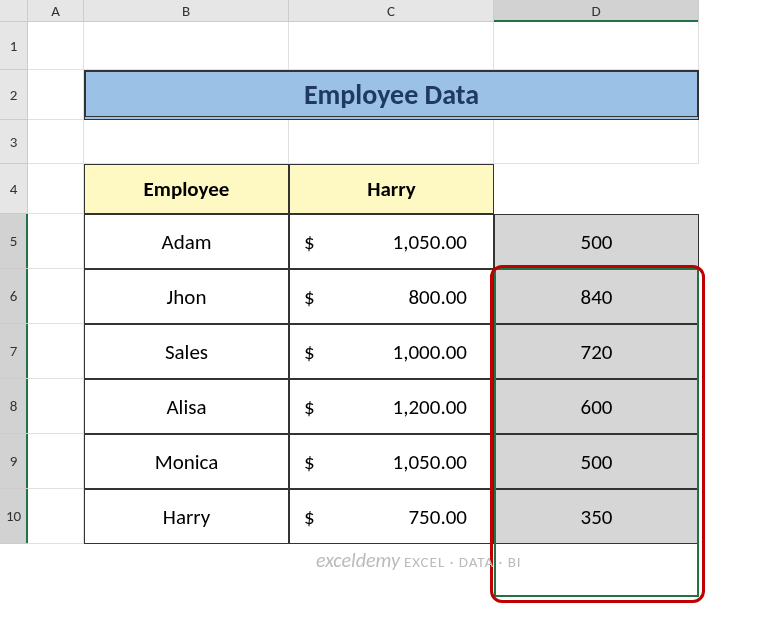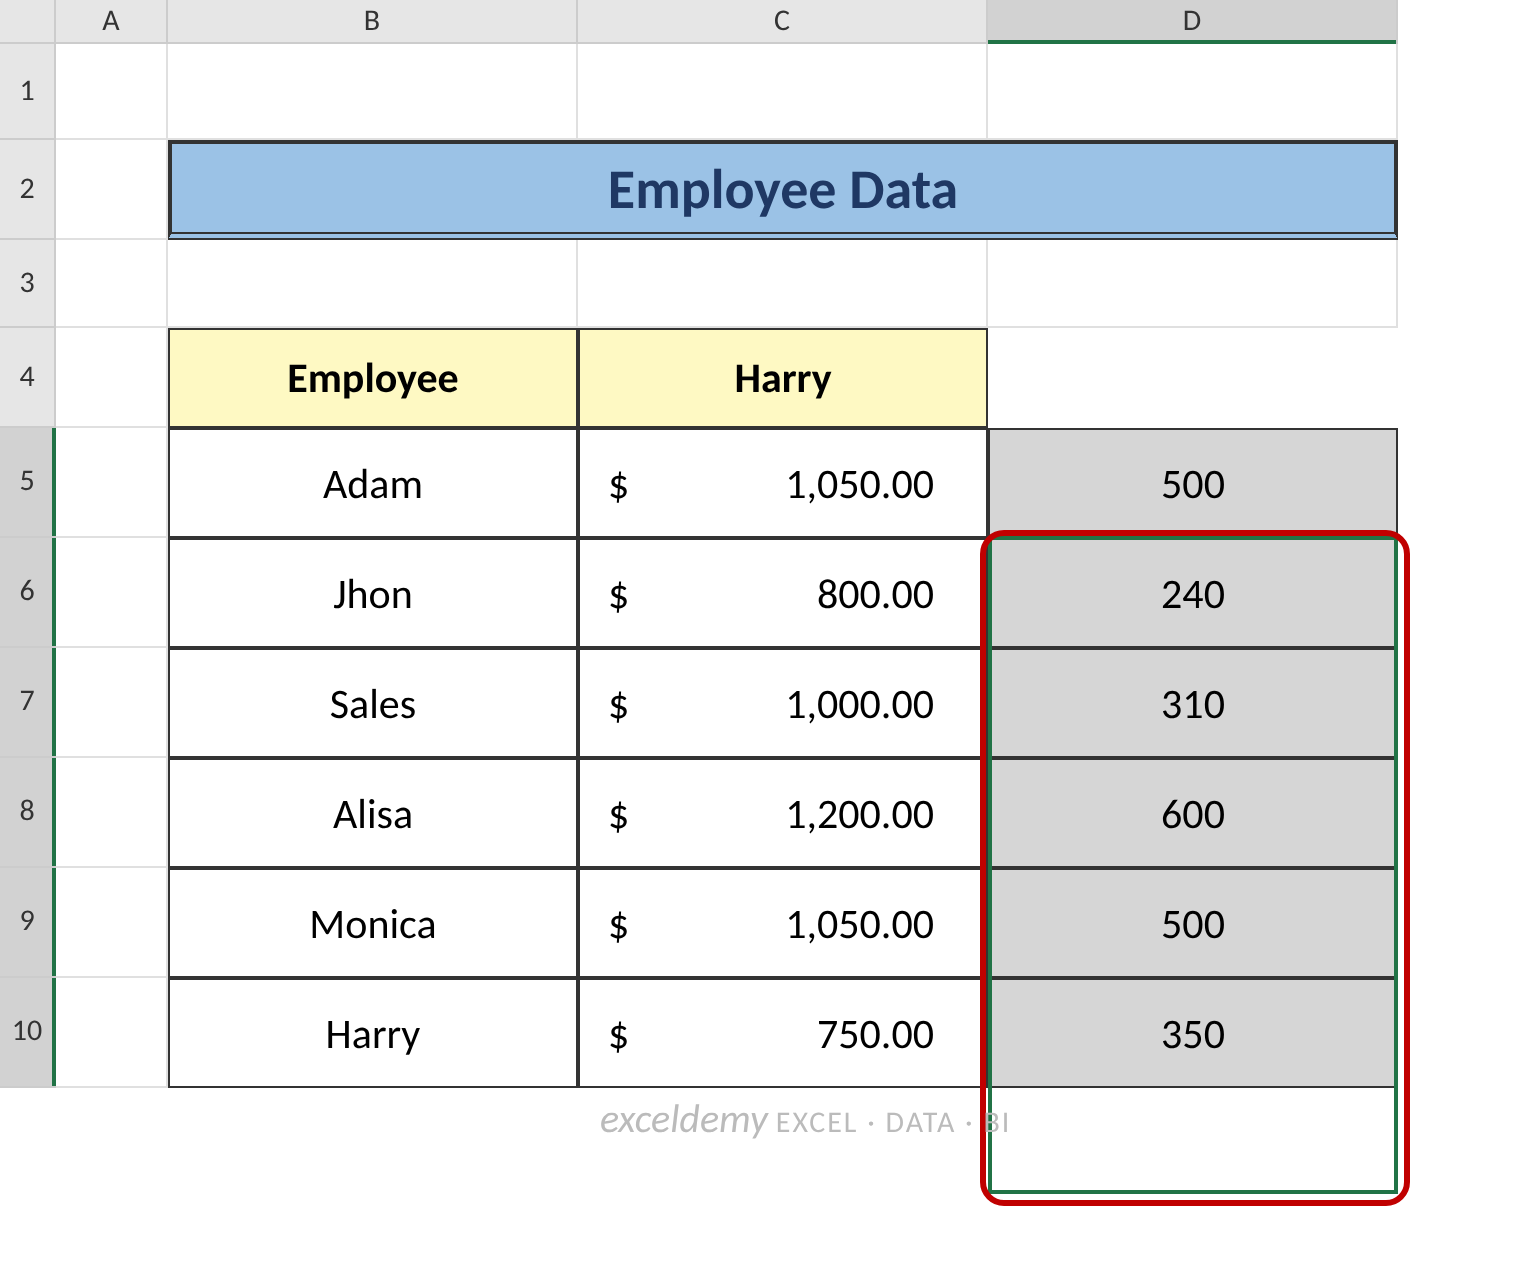--- a/index.html
+++ b/index.html
@@ -151,21 +151,21 @@
       position: absolute;
       border: 2px solid #217346;
       pointer-events: none;
       left: 494px;
       top: 268px;
       width: 205px;
       height: 329px;
     }
     .watermark {
       position: absolute;
-      left: 300px;
+      left: 316px;
       top: 548px;
       font-size: 20px;
       color: #bbb;
       font-style: italic;
       pointer-events: none;
       display: flex;
       align-items: baseline;
     }
     .watermark .sub {
       font-size: 15px;
@@ -232,34 +232,34 @@
   <div class="row row-data">
     <div class="row-header active">6</div>
     <div class="cell col-a empty-cell"></div>
     <div class="cell col-b data-cell center">Jhon</div>
     <div class="cell col-c data-cell">
       <div class="currency">
         <span>$</span>
         <span>800.00</span>
       </div>
     </div>
-    <div class="cell col-d data-cell center selected-cell">240</div>
+    <div class="cell col-d data-cell center selected-cell">840</div>
   </div>
 
   <div class="row row-data">
     <div class="row-header active">7</div>
     <div class="cell col-a empty-cell"></div>
     <div class="cell col-b data-cell center">Sales</div>
     <div class="cell col-c data-cell">
       <div class="currency">
         <span>$</span>
         <span>1,000.00</span>
       </div>
     </div>
-    <div class="cell col-d data-cell center selected-cell">310</div>
+    <div class="cell col-d data-cell center selected-cell">720</div>
   </div>
 
   <div class="row row-data">
     <div class="row-header active">8</div>
     <div class="cell col-a empty-cell"></div>
     <div class="cell col-b data-cell center">Alisa</div>
     <div class="cell col-c data-cell">
       <div class="currency">
         <span>$</span>
         <span>1,200.00</span>

